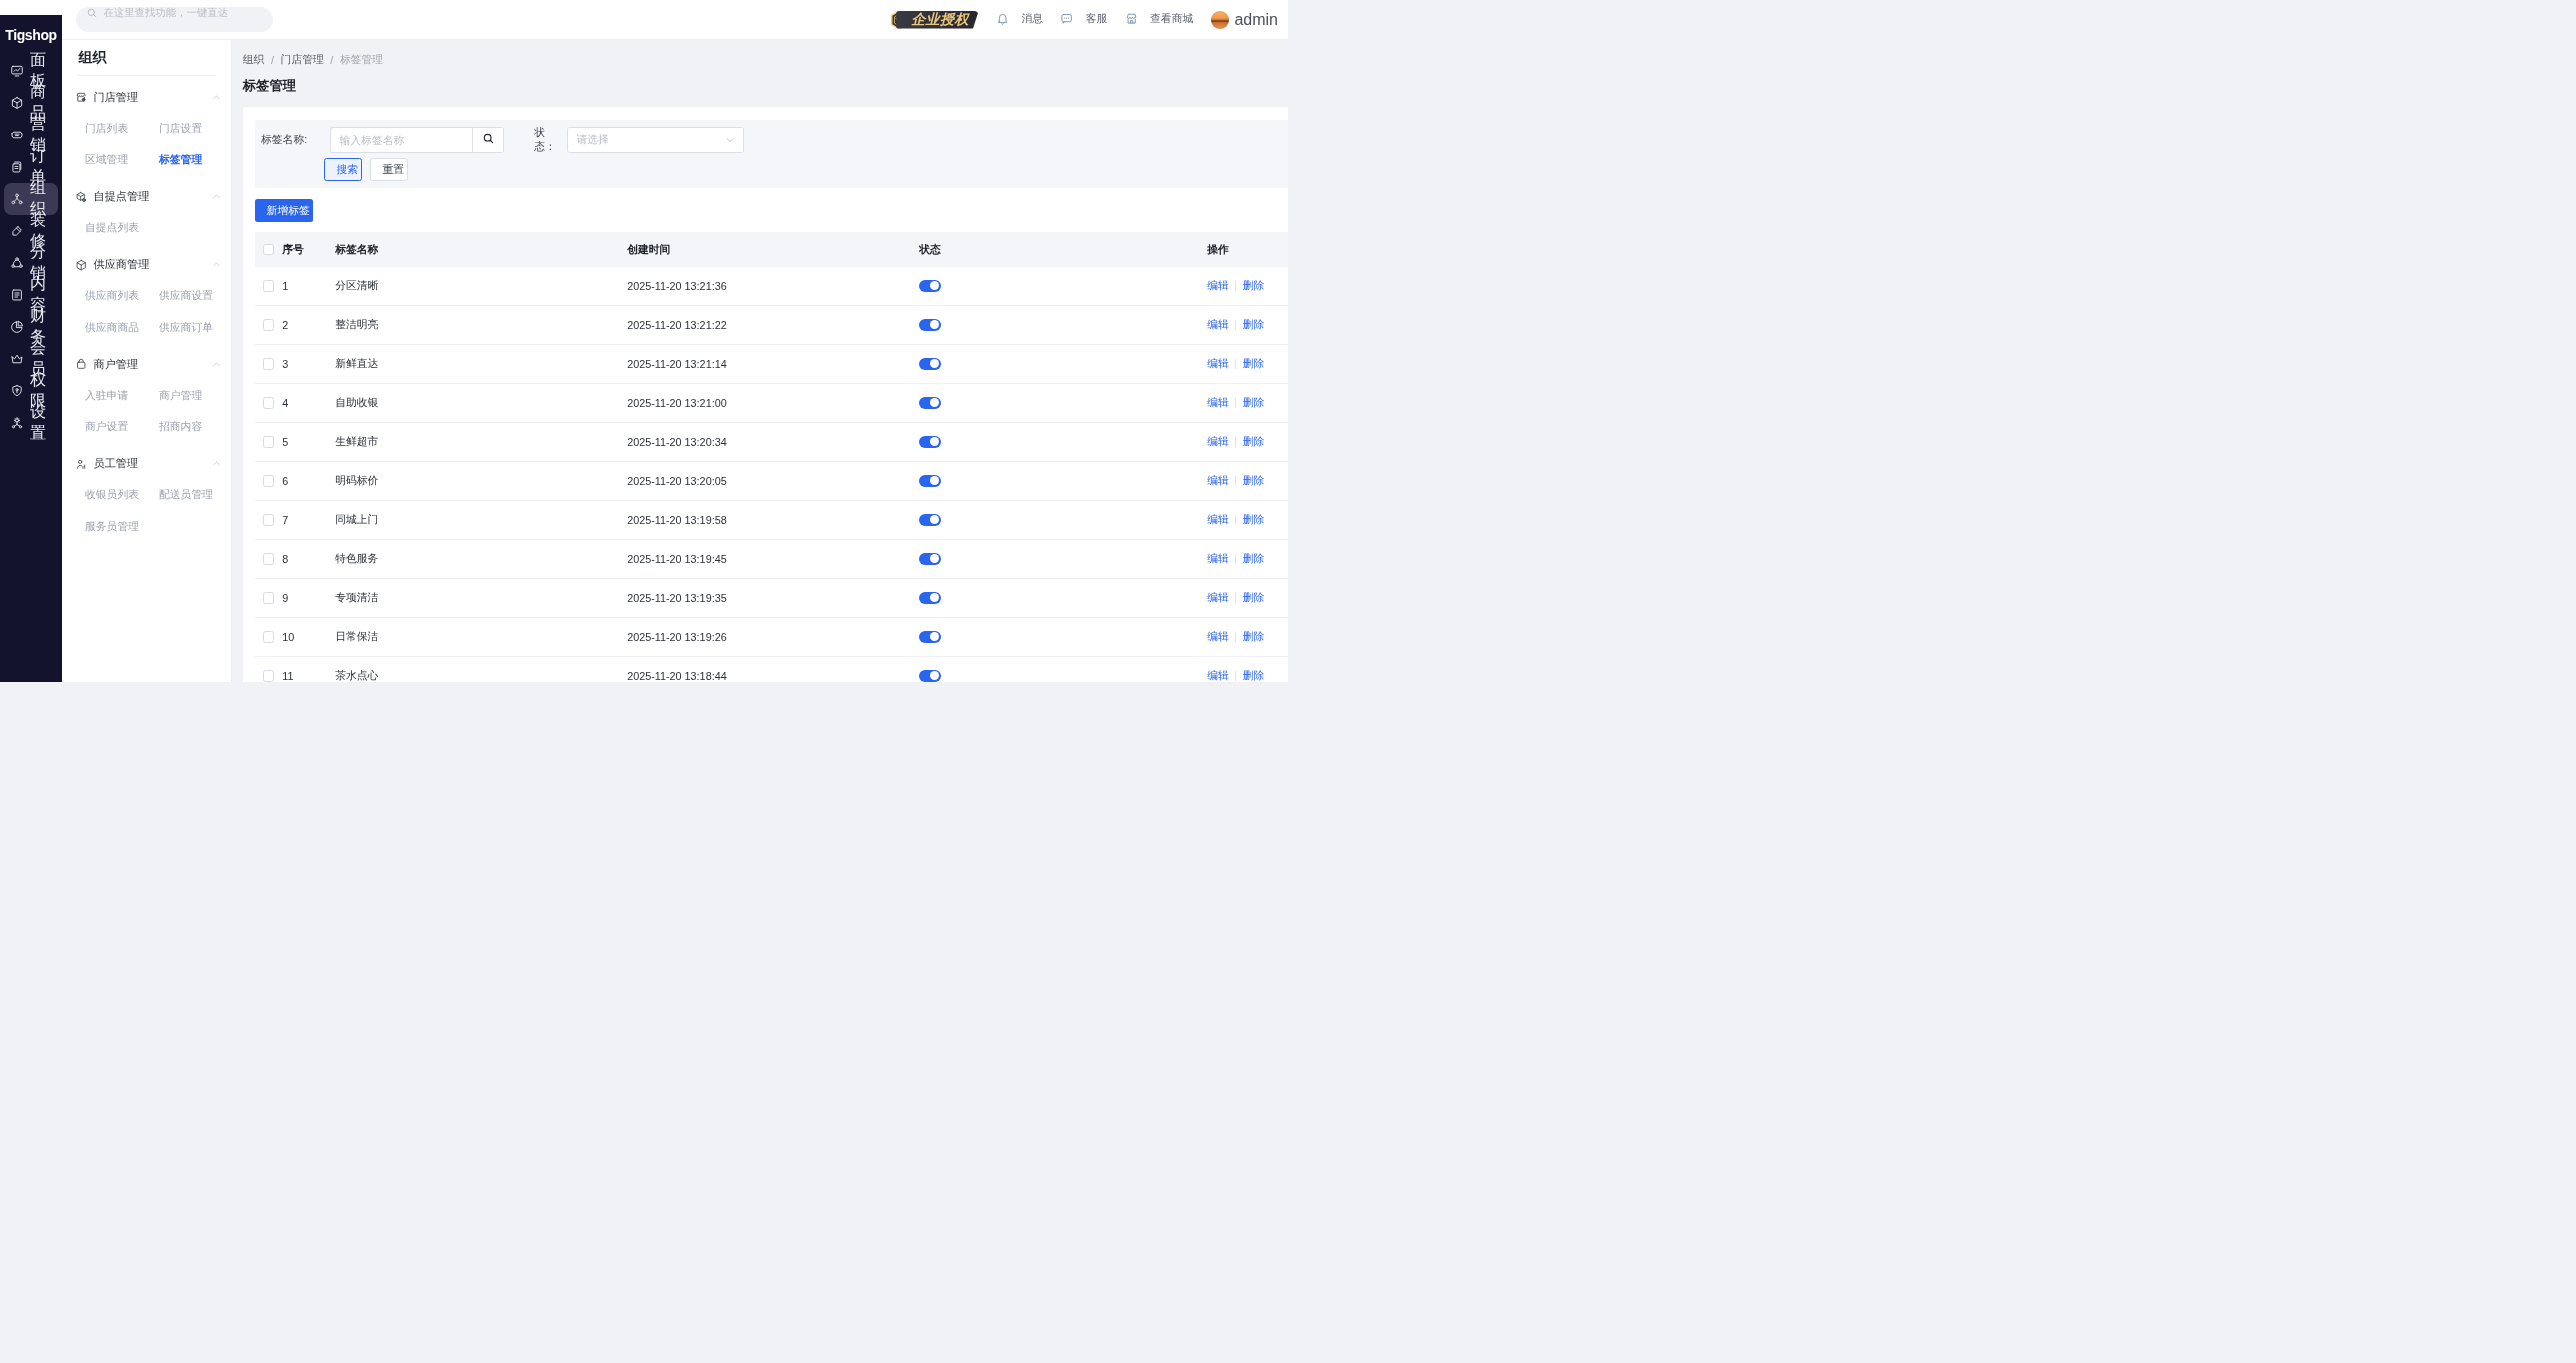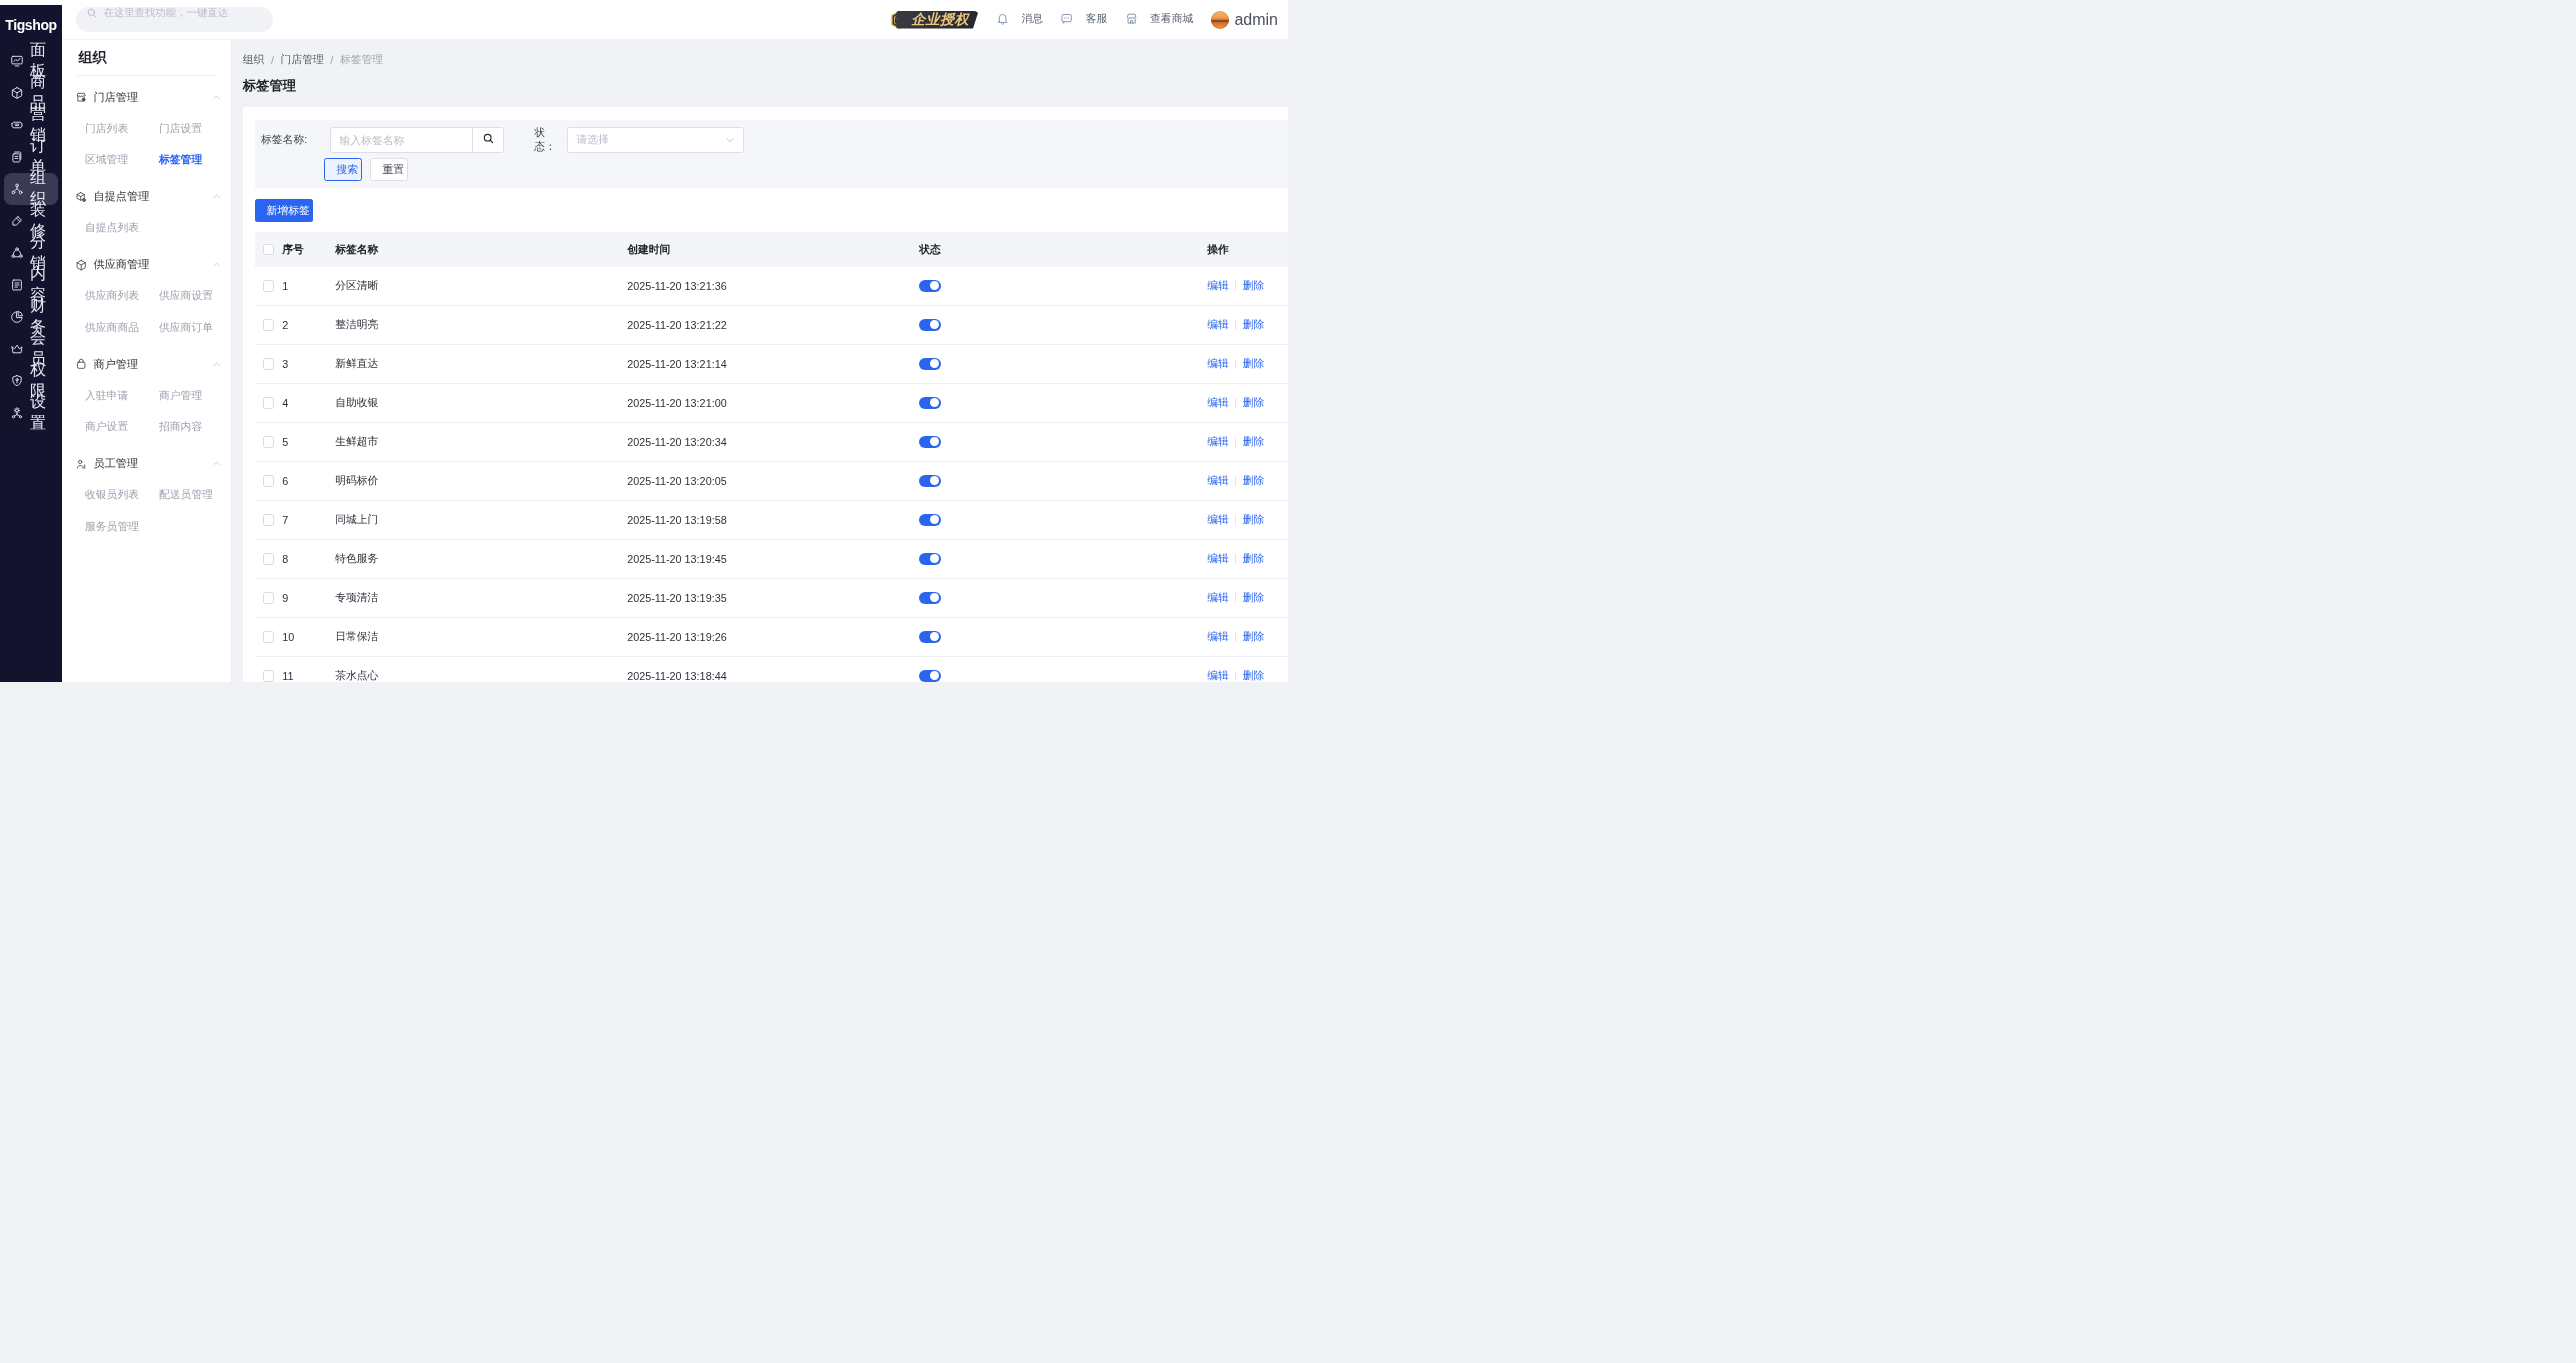--- a/index.html
+++ b/index.html
@@ -1,21 +1,21 @@
 <!DOCTYPE html>
 <html style="--accent: #2a65f0; --accent-soft: #ecf2fe;font-size:13.3px"><head>
 <meta charset="utf-8">
 <style>
   * { margin:0; padding:0; box-sizing:border-box; }
   html,body { width:1288px; height:682px; overflow:hidden; }
   body { font-family:"Liberation Sans","DejaVu Sans",sans-serif; font-size:10.8px; color:#2b3038; background:#f1f2f6; }
   #app { position:relative; width:1288px; height:682px; background:#fff; }
 
   
-  .rail { position:absolute; left:0; top:5px; bottom:0; width:62px; background:#14132e; z-index:5; }
+  .rail { position:absolute; left:0; top:15px; bottom:0; width:62px; background:#14132e; z-index:5; }
   .logo { height:40px; display:flex; align-items:center; justify-content:center; color:#fff; font-weight:800; font-size:14px; letter-spacing:-0.4px; }
   .rail-item { position:relative; height:32px; margin:0 4.1px; display:flex; align-items:center; gap:5px; padding-left:5.8px; border-radius:7.5px; color:#e7e8f2; cursor:pointer; }
   .rail-item.active { background:#3b3954; }
   .rail-ic { width:15px; height:15px; display:flex; align-items:center; justify-content:center; flex:none; }
   .rail-ic svg { width:14px; height:14px; }
   .rail-label { font-size:16px; }
 
   
   .topbar { position:absolute; left:62px; right:0; top:0; height:40px; background:#fff; border-bottom:0.8px solid #f0f1f5; display:flex; align-items:center; z-index:4; }
   .search-pill { position:relative; margin-left:14px; width:197px; height:25px; background:#f1f2f6; border-radius:12.4px; display:flex; align-items:flex-start; padding:0 10px; gap:5.8px; color:#b3b8c2; }

